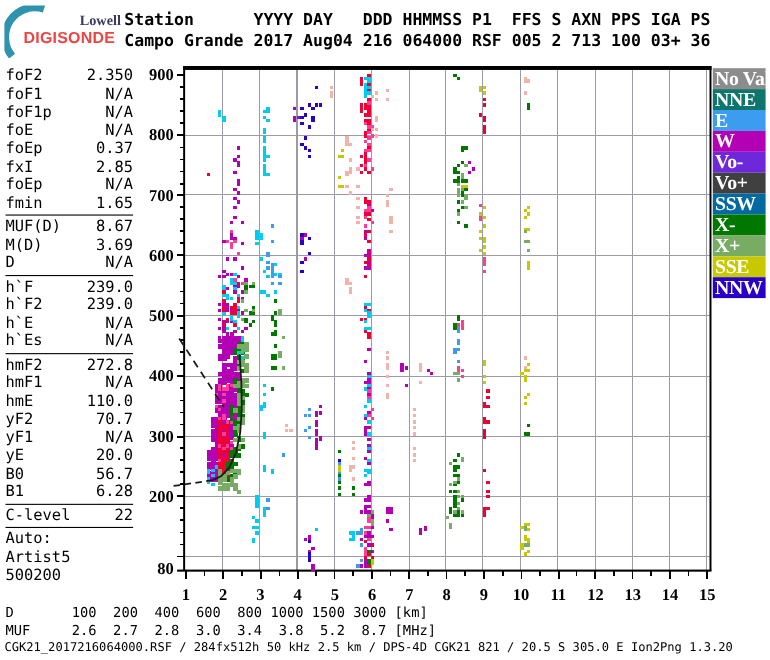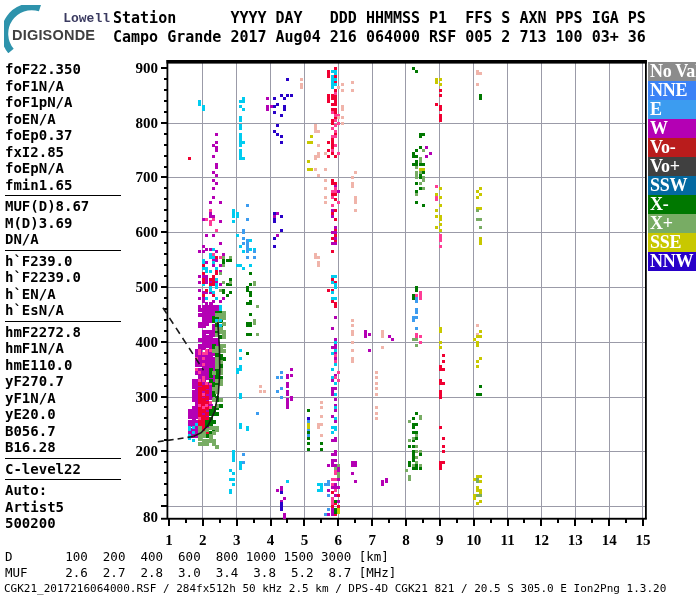--- a/index.html
+++ b/index.html
@@ -4,33 +4,33 @@
 <style>
   html,body{margin:0;padding:0;}
   body{width:700px;height:600px;background:#fff;position:relative;overflow:hidden;
        font-family:"DejaVu Sans Mono","Liberation Mono",monospace;color:#000;}
   .abs{position:absolute;}
 
   
   #logo{left:4px;top:5px;width:110px;height:46px;}
   #logo svg{position:absolute;left:0;top:0;}
   .logo-lowell{position:absolute;left:30px;top:6px;width:76px;text-align:right;
-     font-family:Liberation Mono, monospace;font-weight:bold;font-size:13px;color:#3A3A60;}
+     font-family:Liberation Serif, serif;font-weight:bold;font-size:13px;color:#3A3A60;}
   .logo-digisonde{position:absolute;left:8px;top:22px;width:102px;
      font-family:"Liberation Sans",sans-serif;font-weight:bold;font-size:14.5px;
-     letter-spacing:0.2px;color:#404040;}
+     letter-spacing:0.2px;color:#ef4444;text-align:center;}
 
   
   #header{left:113px;top:9px;display:flex;font-weight:bold;font-size:15px;
      line-height:19px;white-space:pre;}
   .hfield{display:flex;flex-direction:column;}
 
   
   #params{left:5px;top:61px;width:116px;font-size:14px;}
-  .prow{display:flex;height:16.5px;line-height:16.5px;font-weight:bold;}
+  .prow{display:flex;justify-content:space-between;height:16.5px;line-height:16.5px;}
   .prule{border:0;border-top:1.5px solid #000;margin:2px 0;height:0;}
 
   
   #legend{left:648px;top:62px;width:48px;}
   .litem{height:19px;line-height:19px;padding-left:2px;color:#fff;
      font-family:"Liberation Serif",serif;font-weight:bold;font-size:18px;
      letter-spacing:-0.3px;white-space:nowrap;overflow:hidden;}
 
   
   #dmuf{left:5px;top:549px;font-size:12.5px;line-height:15.5px;white-space:pre;}
@@ -2533,24 +2533,24 @@
     </g>
     <g fill="none" stroke="#1a1a1a" stroke-width="1.6">
       <polyline stroke-dasharray="7,5" points="162.9,307.8 203.5,370.2"></polyline>
       <polyline points="217.8,322.1 219.4,347.2 219.8,371.9 218.4,393.2 214.4,411.9 208.3,425.0 201.2,432.7 193.4,436.5"></polyline>
       <polyline stroke-dasharray="6,4" points="193.4,436.5 175.8,439.2 156.1,442.0"></polyline>
     </g>
   </svg>
 
 <div class="abs" id="legend">
     <div class="litem" style="background:#8C8C8C">No Val</div>
-    <div class="litem" style="background:#3b82f6">NNE</div>
+    <div class="litem" style="background:#0f766e">NNE</div>
     <div class="litem" style="background:#3C9CF0">E</div>
     <div class="litem" style="background:#B400B4">W</div>
-    <div class="litem" style="background:#b91c1c">Vo-</div>
+    <div class="litem" style="background:#6d28d9">Vo-</div>
     <div class="litem" style="background:#404040">Vo+</div>
     <div class="litem" style="background:#0369a1">SSW</div>
     <div class="litem" style="background:#007800">X-</div>
     <div class="litem" style="background:#78AC64">X+</div>
     <div class="litem" style="background:#C8C800">SSE</div>
     <div class="litem" style="background:#2800C8">NNW</div>
   </div>
 
 <div class="abs" id="dmuf"><div>D       100  200  400  600  800 1000 1500 3000 [km]</div><div>MUF     2.6  2.7  2.8  3.0  3.4  3.8  5.2  8.7 [MHz]</div></div>
 

